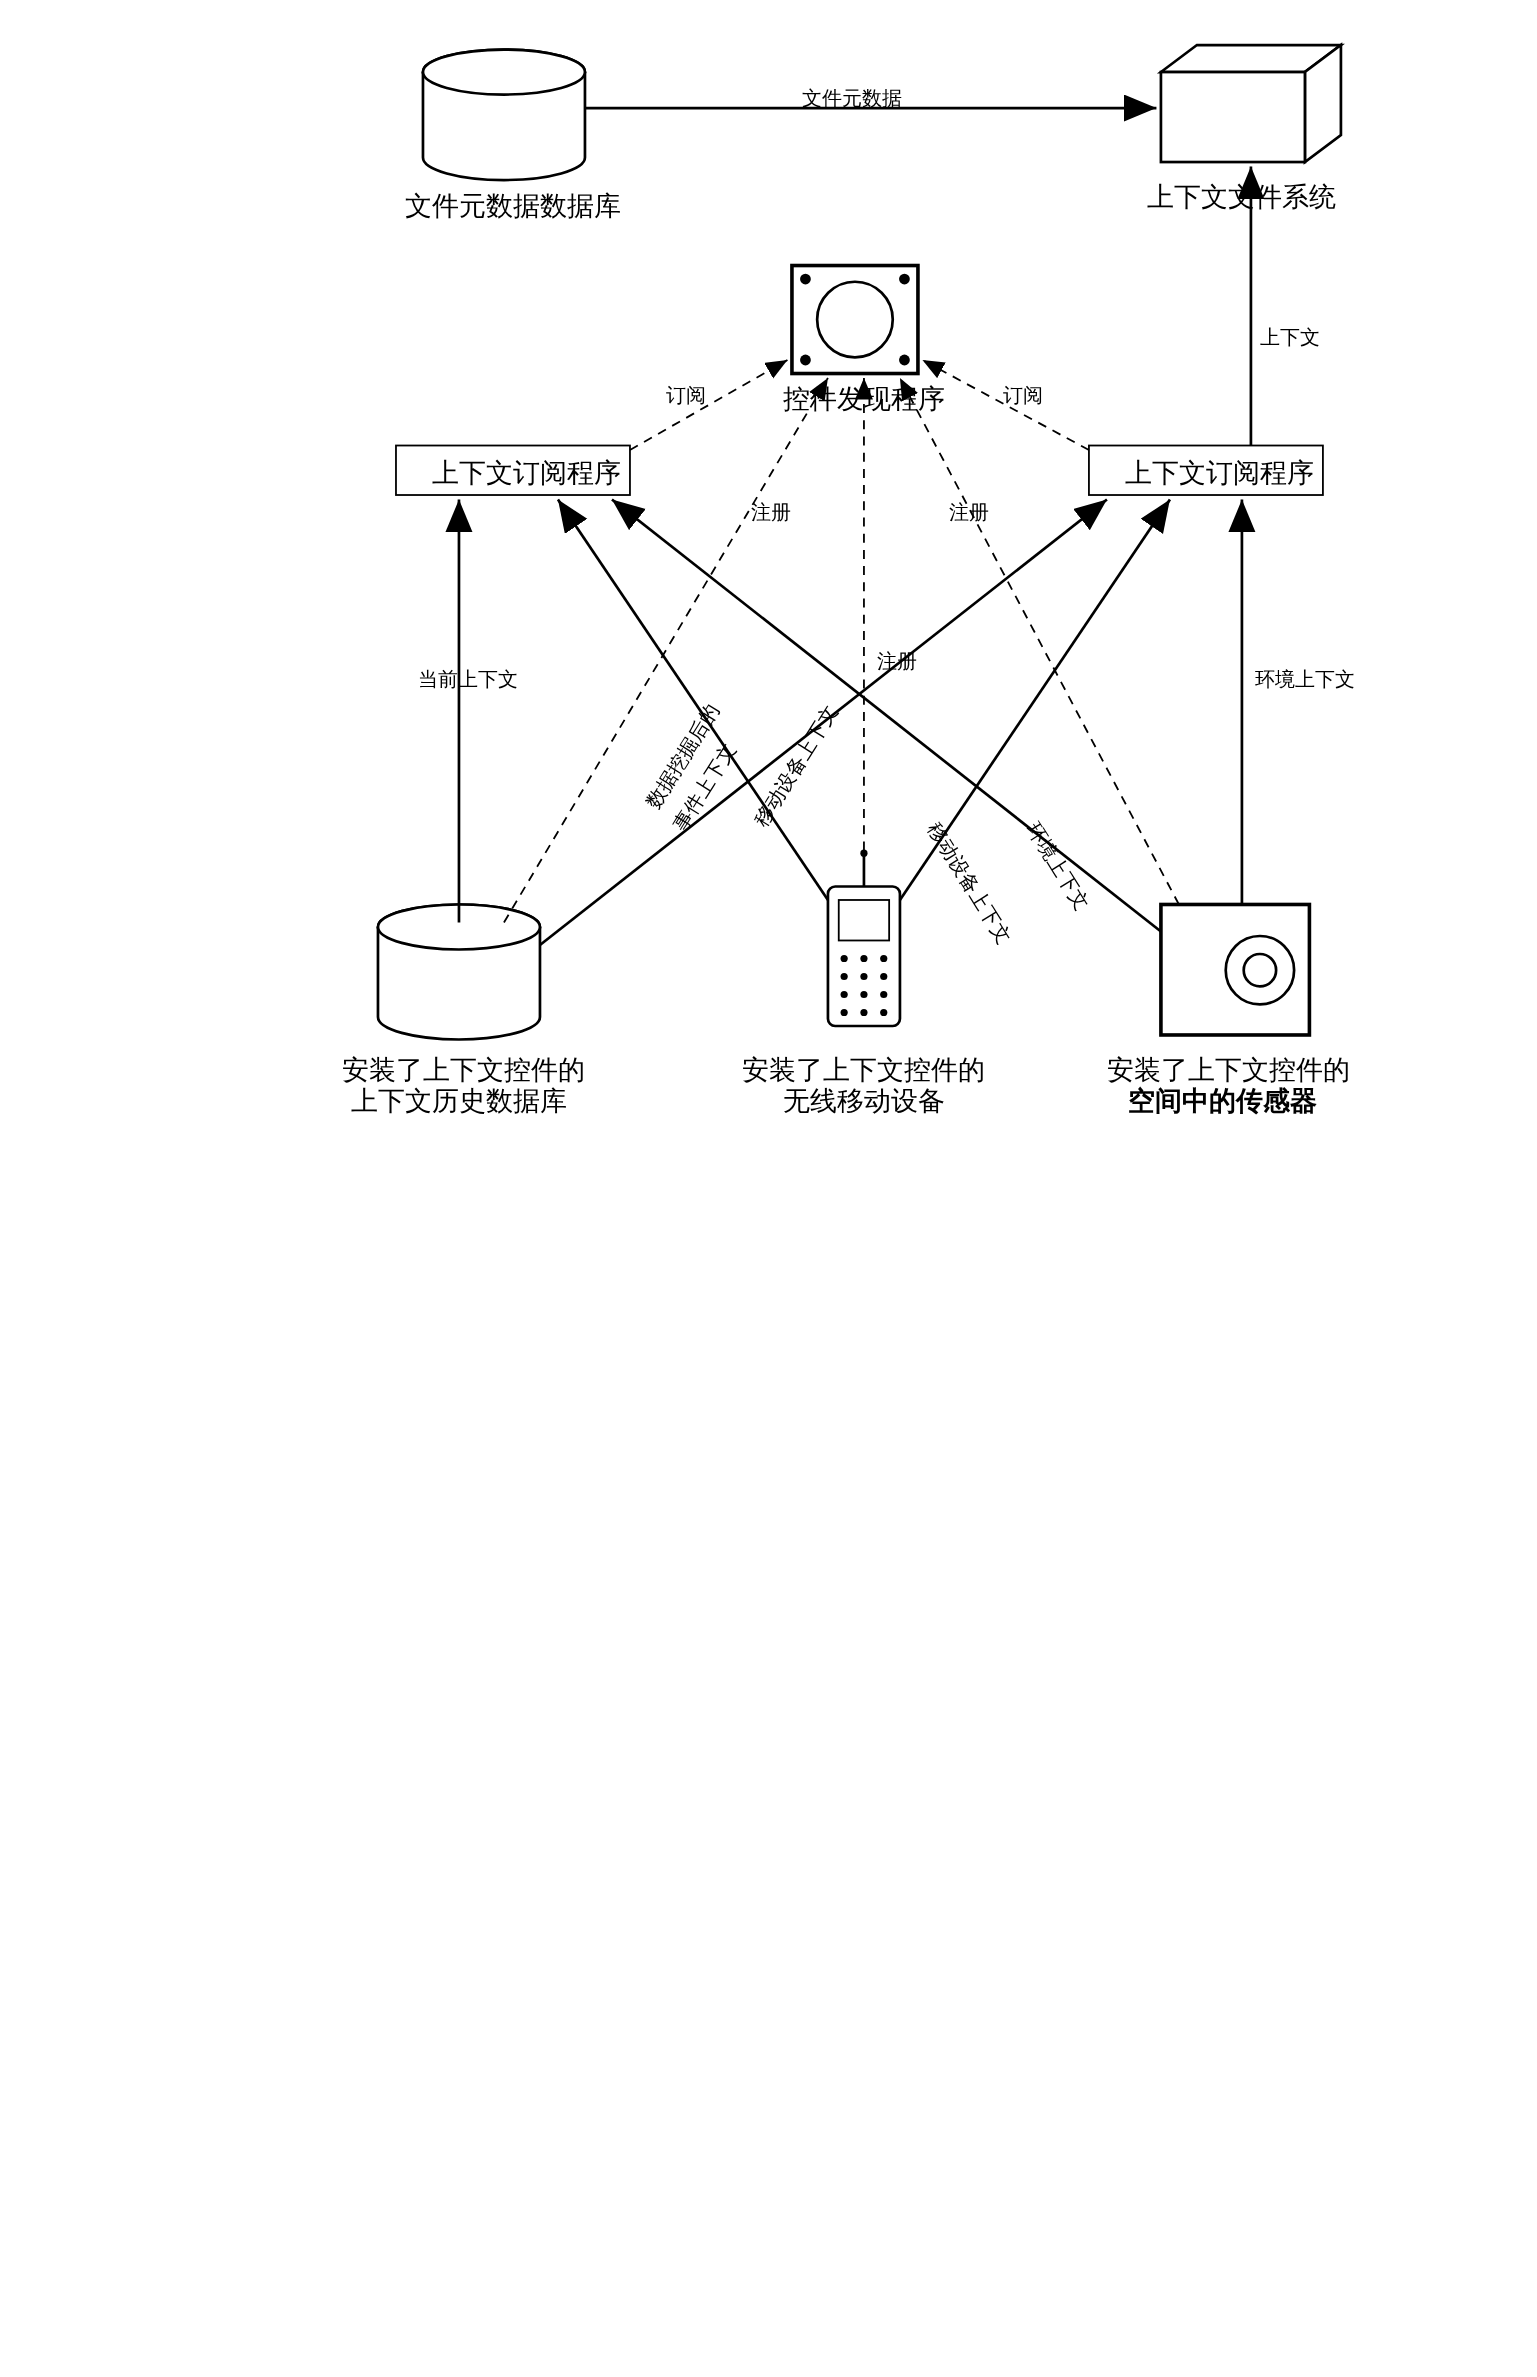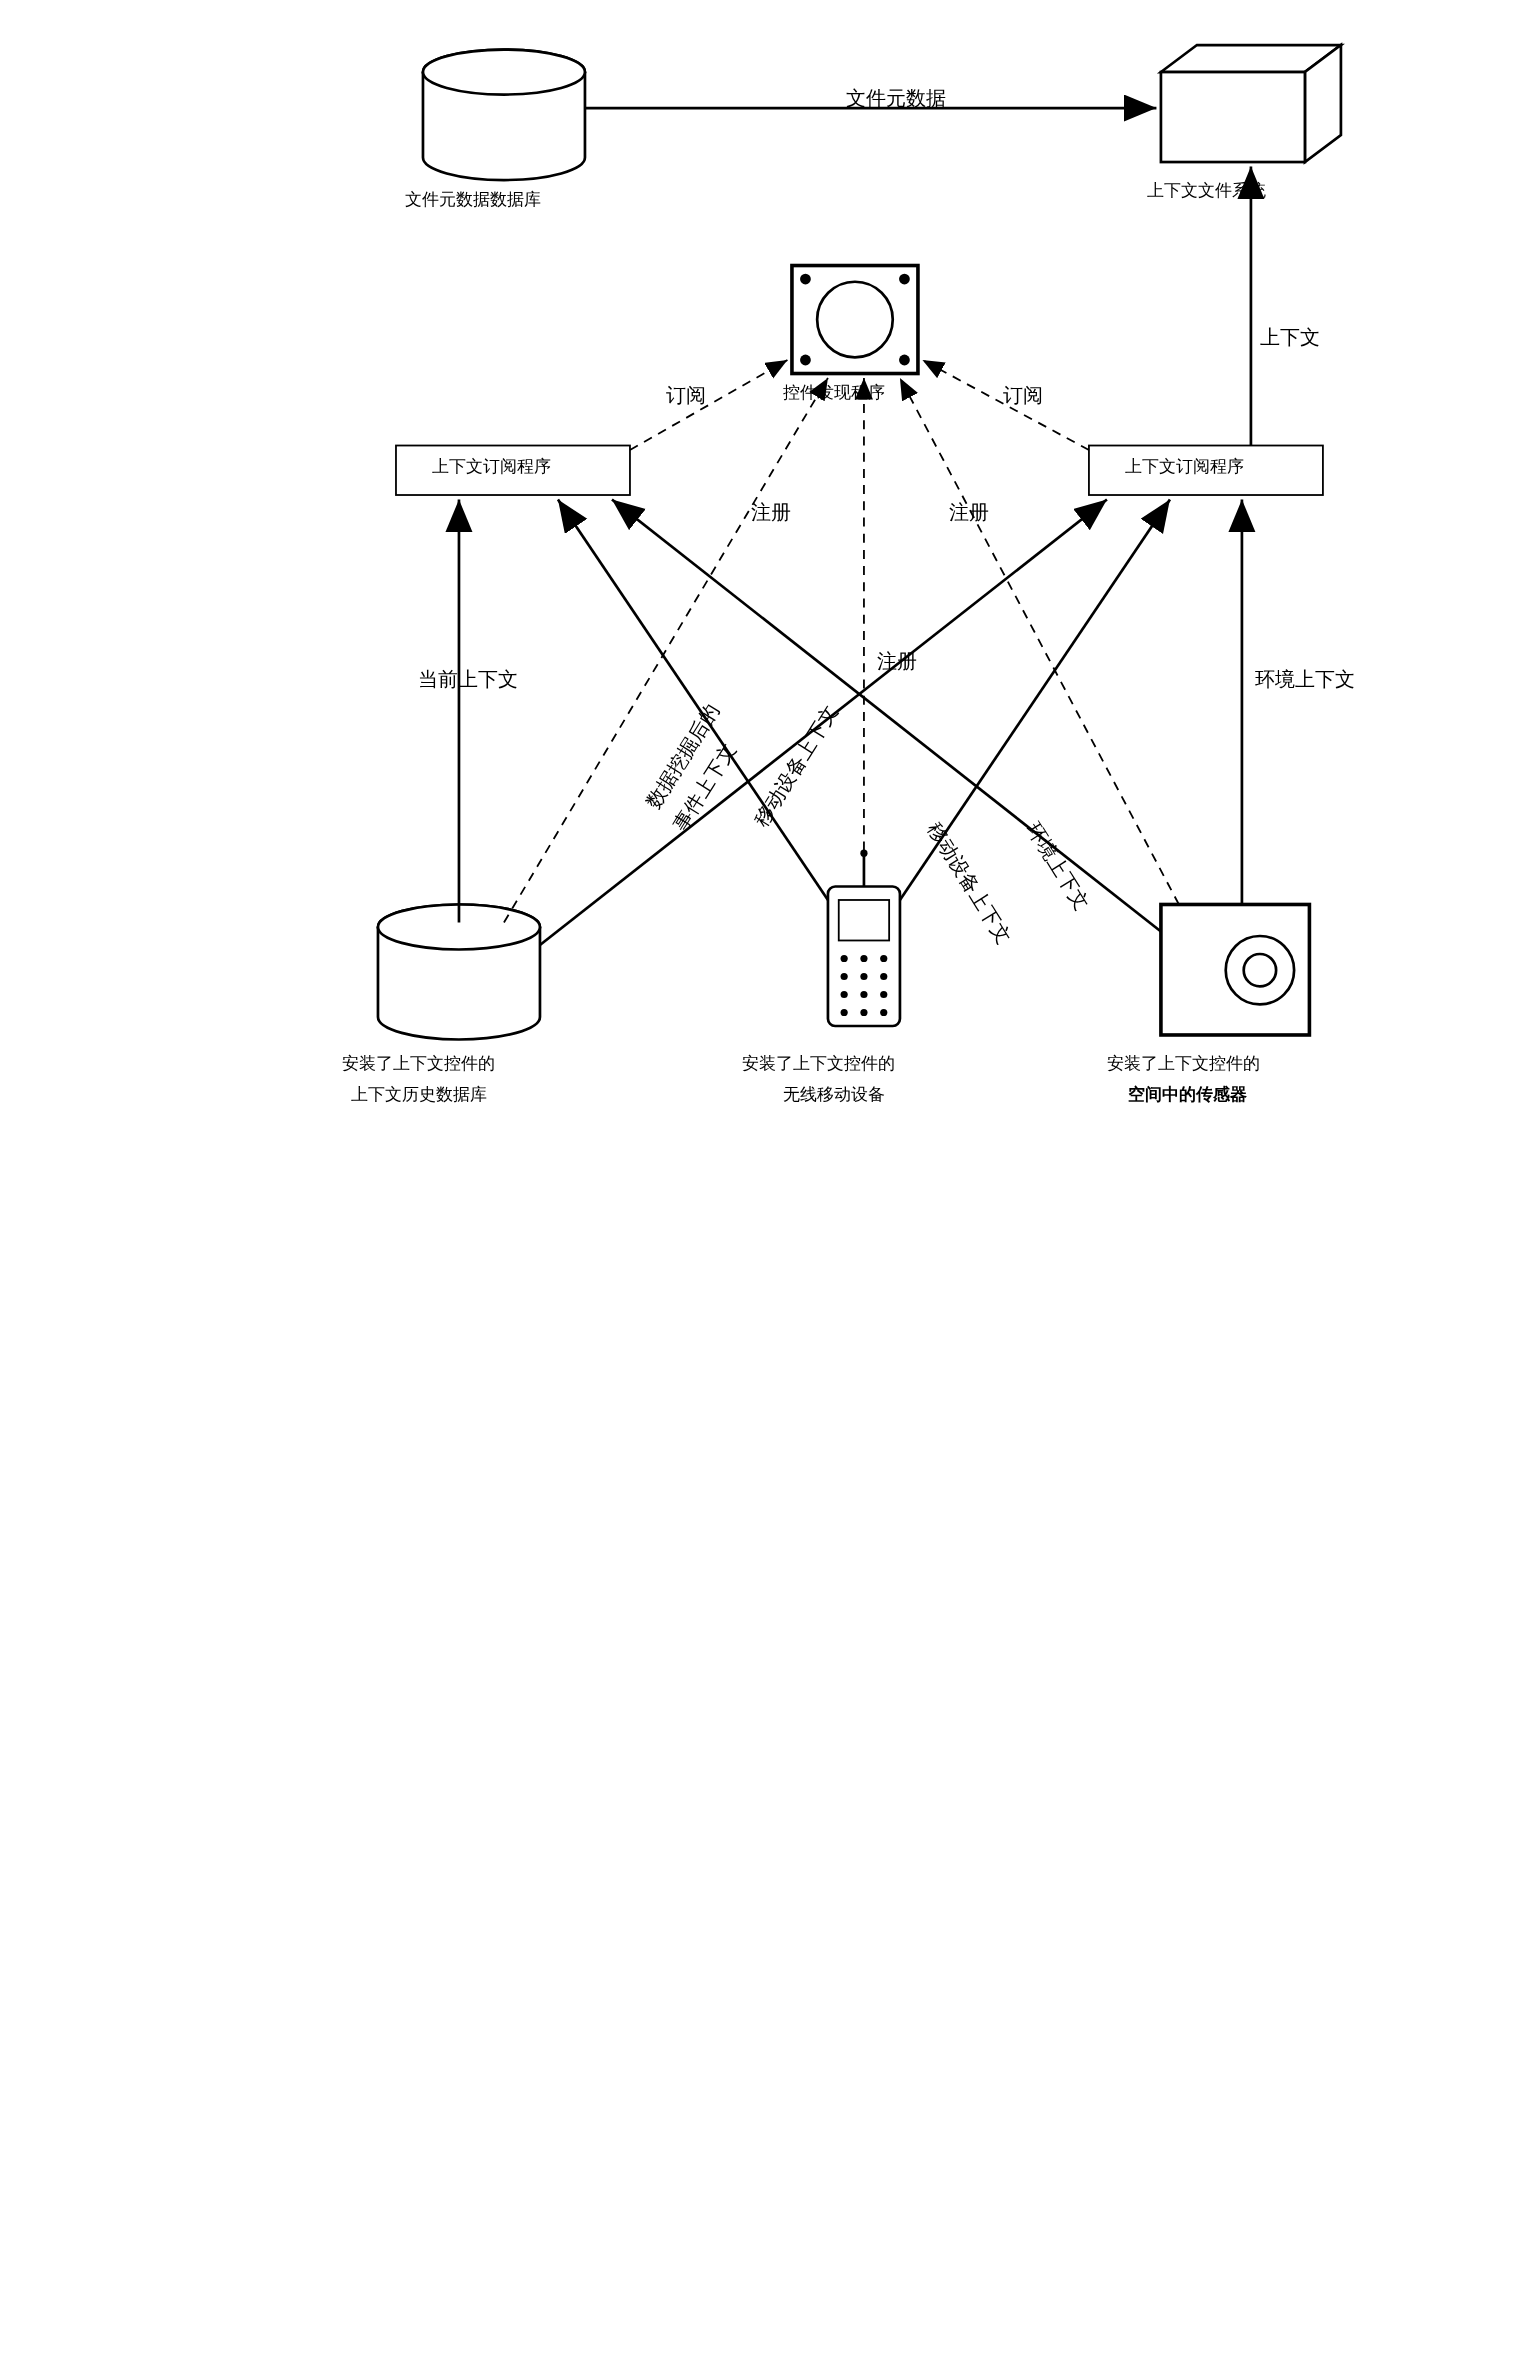--- a/index.html
+++ b/index.html
@@ -9,21 +9,21 @@
     width: 1538px;
     position: relative;
     color: #000;
   }
   .diagram-container {
     position: relative;
     width: 1538px;
   }
   .label {
     position: absolute;
-    font-size: 17px;
+    font-size: 27px;
     text-align: center;
     line-height: 1.3;
     white-space: nowrap;
   }
   .label-small {
     position: absolute;
     font-size: 20px;
     text-align: center;
     white-space: nowrap;
   }
@@ -160,21 +160,21 @@
   <div class="label" style="left:432px; top:456px;">上下文订阅程序</div>
   <div class="label" style="left:1125px; top:456px;">上下文订阅程序</div>
 
   <div class="label" style="left:342px; top:1053px;">安装了上下文控件的</div>
   <div class="label" style="left:351px; top:1084px;">上下文历史数据库</div>
   <div class="label" style="left:742px; top:1053px;">安装了上下文控件的</div>
   <div class="label" style="left:783px; top:1084px;">无线移动设备</div>
   <div class="label" style="left:1107px; top:1053px;">安装了上下文控件的</div>
   <div class="label" style="left:1128px; top:1084px;font-weight:bold;">空间中的传感器</div>
 
-  <div class="label-small" style="left:846px; top:85px;">文件元数据</div>
+  <div class="label-small" style="left:802px; top:85px;">文件元数据</div>
   <div class="label-small" style="left:1260px; top:324px;">上下文</div>
   <div class="label-small" style="left:666px; top:382px;">订阅</div>
   <div class="label-small" style="left:1003px; top:382px;">订阅</div>
   <div class="label-small" style="left:751px; top:499px;">注册</div>
   <div class="label-small" style="left:949px; top:499px;">注册</div>
   <div class="label-small" style="left:877px; top:648px;">注册</div>
   <div class="label-small" style="left:378px; top:666px;margin-left:40px;">当前上下文</div>
   <div class="label-small" style="left:1255px; top:666px;">环境上下文</div>
 
 </div>

